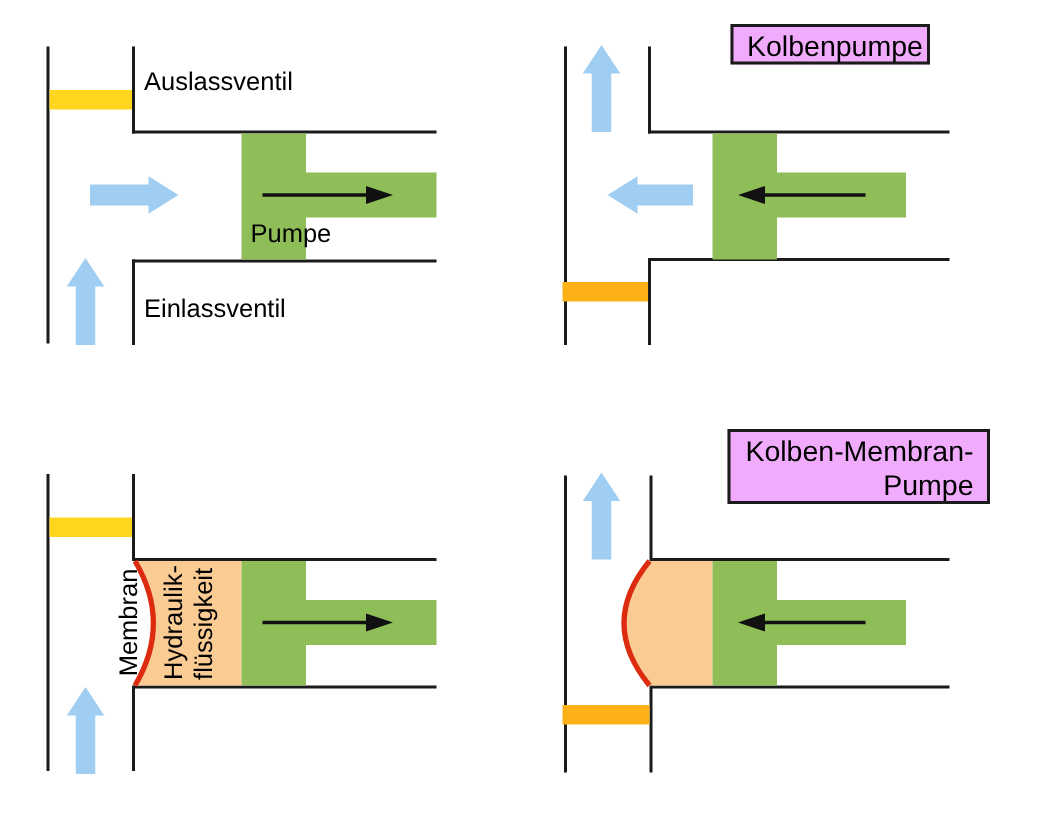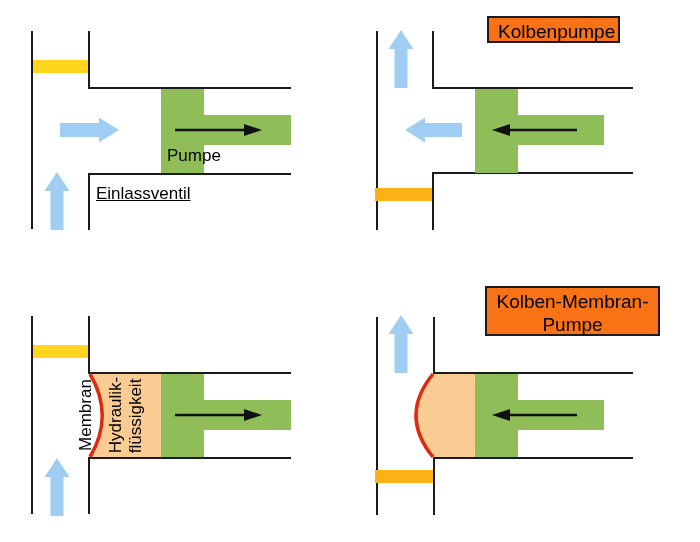--- a/index.html
+++ b/index.html
@@ -23,21 +23,21 @@
   .label{
     position:absolute;color:#000;font-size:17px;line-height:1.15;
     white-space:nowrap;
   }
   .rot{
     transform:translate(-50%,-50%) rotate(-90deg);
     text-align:left;
   }
   .titlebox{
     position:absolute;border:2px solid var(--pipe_line,#1b1b1b);
-    background:#f97316;font-size:19px;line-height:1.22;color:#000;
+    background:#f0abfc;font-size:19px;line-height:1.22;color:#000;
     padding:2px 9px;box-sizing:border-box;
   }
 </style>
 </head>
 <body>
 
 <div class="canvas">
 
   <svg class="layer" width="700" height="542" viewBox="0 0 700 542">
 
@@ -97,34 +97,35 @@
       <path class="fluid" d="M 433,374 Q 399,415.5 433,457 L 475,457 L 475,374 Z"></path>
       <path class="membrane" d="M 433,374 Q 399,415.5 433,457"></path>
       <rect class="green" x="475" y="374" width="43" height="83"></rect>
       <rect class="green" x="518" y="400" width="86" height="30"></rect>
       <polygon class="blue" points="394.5,373 394.5,334 388.5,334 401,315 413.5,334 407.5,334 407.5,373"></polygon>
       <line class="marrow" x1="577" y1="415" x2="508" y2="415"></line>
       <polygon class="marrow-head" points="510,409 492,415 510,421"></polygon>
     </g>
   </svg>
 
+  <div class="label" style="left:96px;top:45px;">Auslassventil</div>
 
   <div class="label" style="left:167px;top:146px;">Pumpe</div>
 
-  <div class="label" style="left:96px;top:184px;text-decoration:underline;">Einlassventil</div>
+  <div class="label" style="left:96px;top:196px;">Einlassventil</div>
 
   <div class="titlebox" style="left:487px;top:16px;width:133px;height:27px;text-align:center;">
     <span>Kolbenpumpe</span>
   </div>
 
   <div class="label rot" style="left:86px;top:415px;">Membran</div>
 
   <div class="label rot" style="left:126px;top:415px;">
     <span>Hydraulik-</span><br>
     <span>flüssigkeit</span>
   </div>
 
-  <div class="titlebox" style="left:485px;top:286px;width:175px;height:50px;text-align:center;">
+  <div class="titlebox" style="left:485px;top:286px;width:175px;height:50px;text-align:right;">
     <span>Kolben-Membran-</span><br>
     <span>Pumpe</span>
   </div>
 
 </div>
 
 </body></html>

